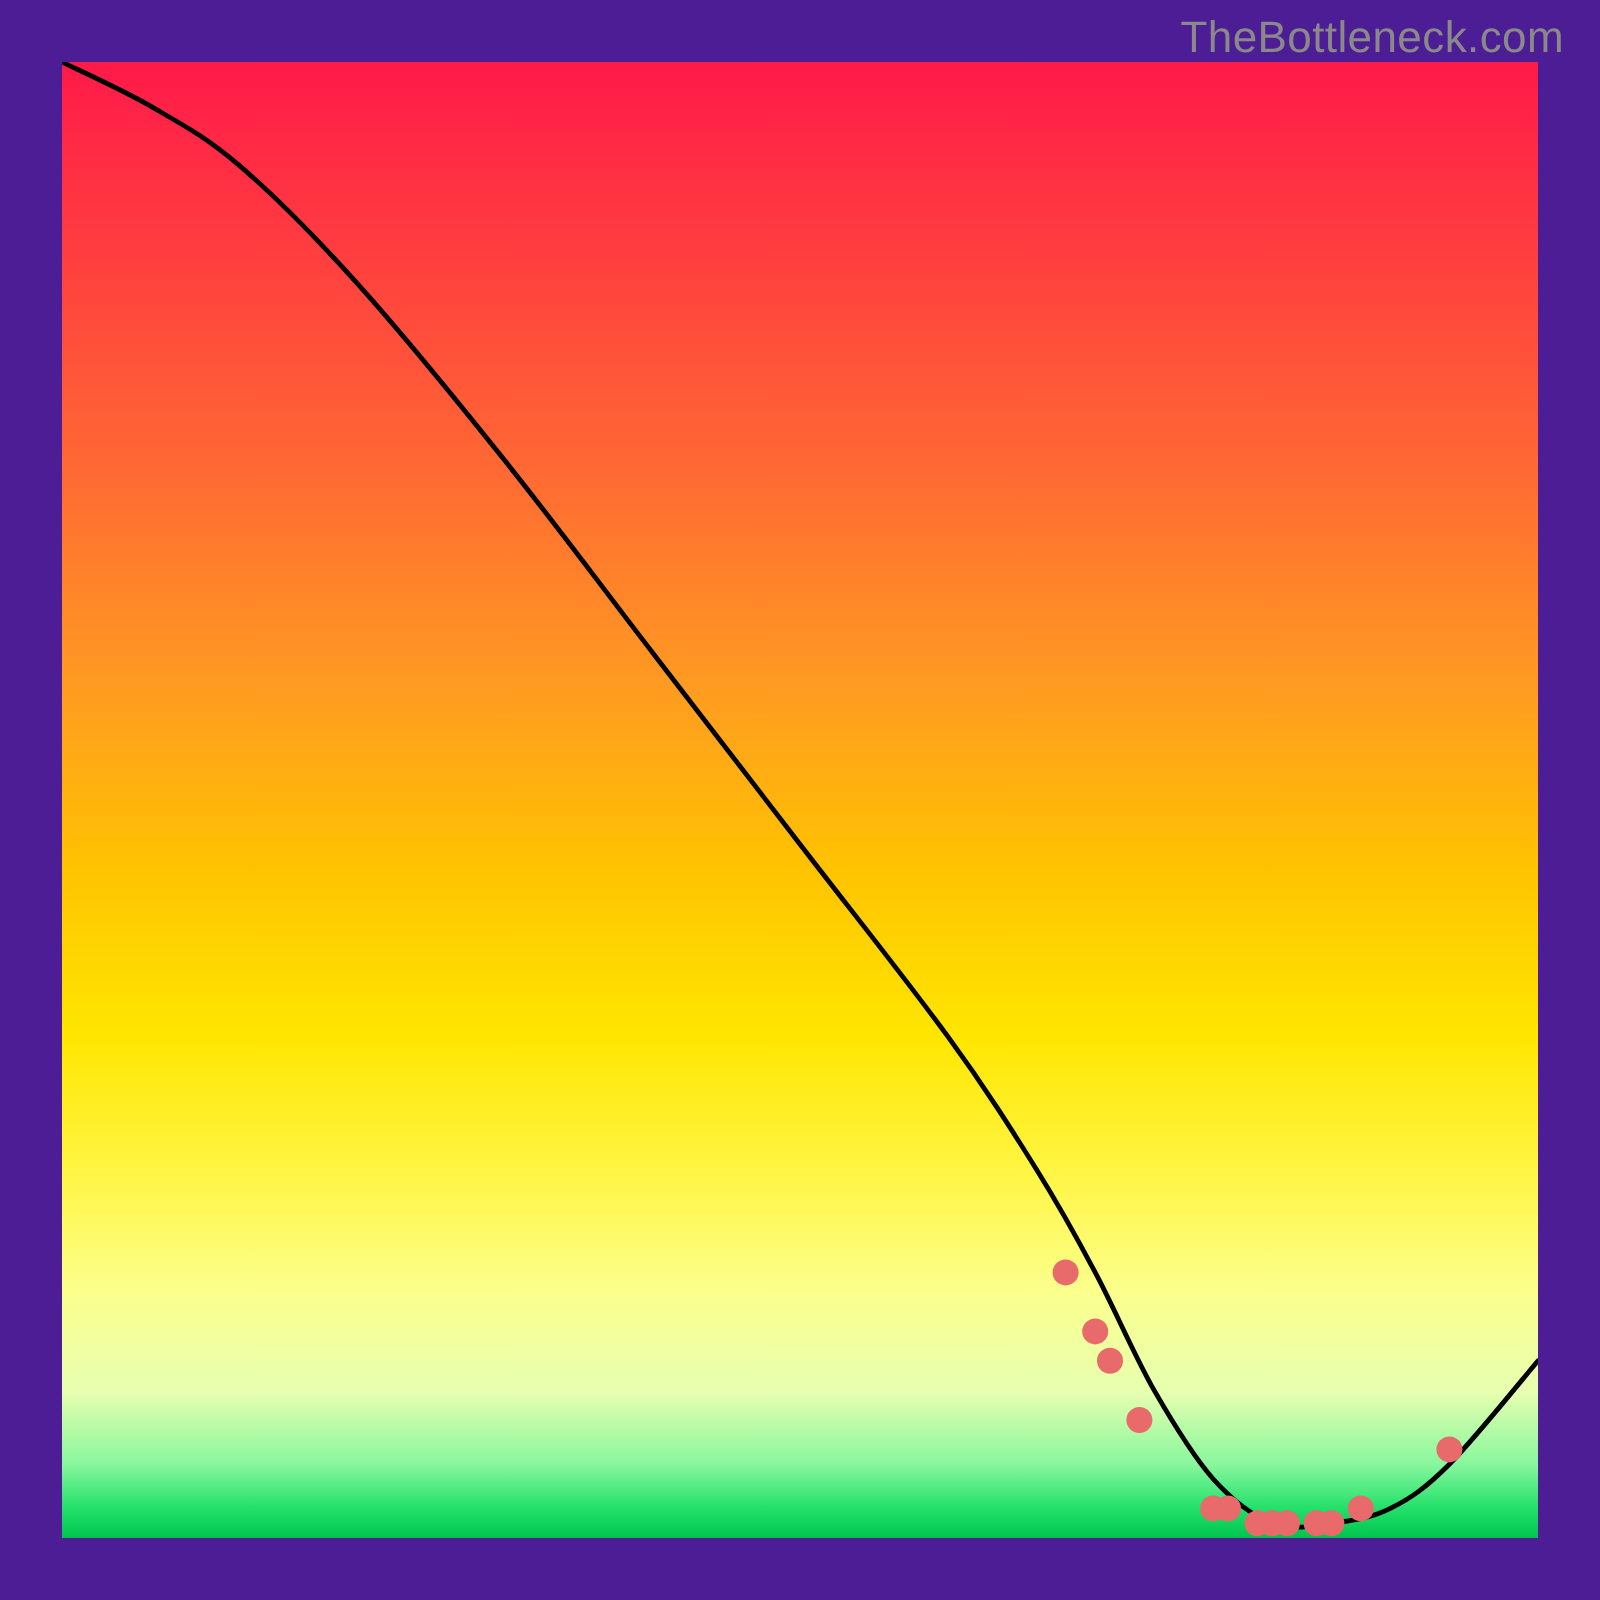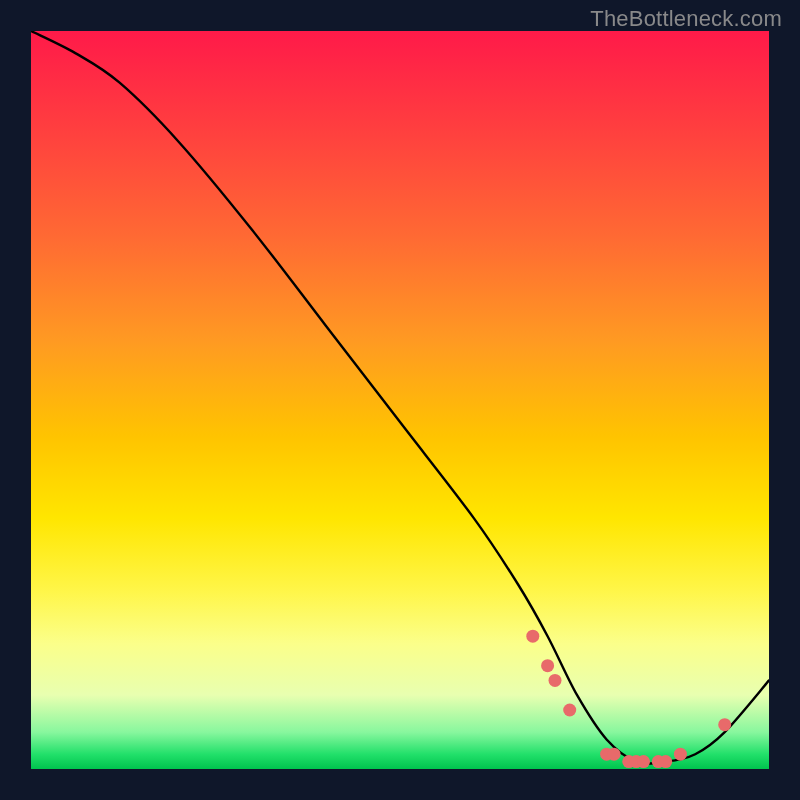--- a/index.html
+++ b/index.html
@@ -7,21 +7,21 @@
     padding: 0;
     width: 800px;
     height: 800px;
     background: #000;
     overflow: hidden;
   }
   .frame {
     position: relative;
     width: 800px;
     height: 800px;
-    background: #0f172a;
+    background: #4c1d95;
   }
   .plot {
     position: absolute;
     left: 31px;
     top: 31px;
     width: 738px;
     height: 738px;
     
     background: linear-gradient(to bottom,
       #ff1a49 0%,

